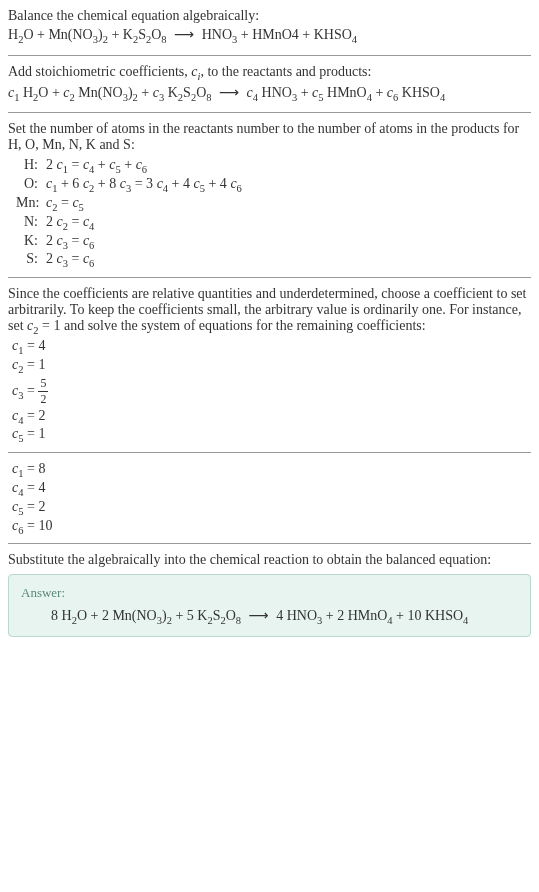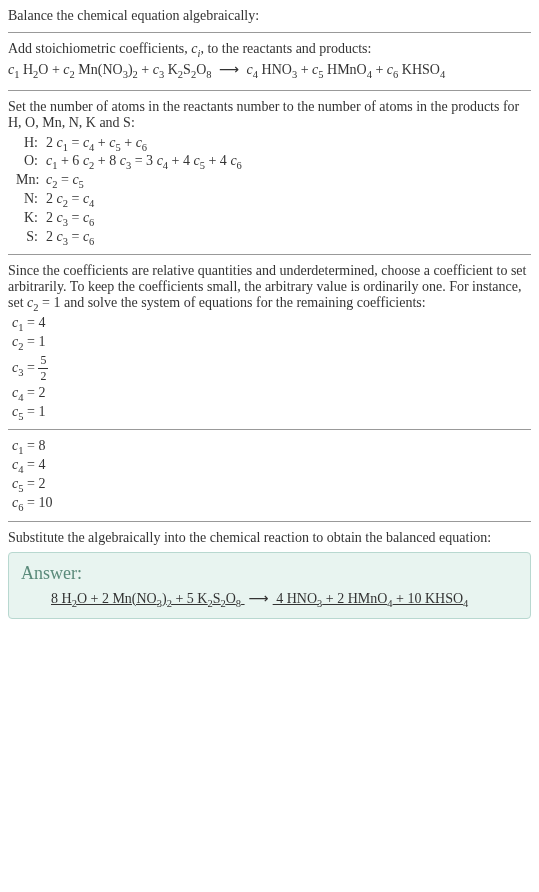--- a/index.html
+++ b/index.html
@@ -70,37 +70,39 @@
     }
     .answer-box {
       background: #e8f4f0;
       border: 1px solid #b8d8d0;
       border-radius: 4px;
       padding: 10px 12px;
       margin-top: 6px;
     }
     .answer-label {
       color: #5a8a7a;
-      font-size: 18px;
+      font-size: 13px;
       margin-bottom: 6px;
     }
     .answer-eq {
       padding-left: 30px;
-      text-decoration: underline;
     }
     .arrow {
       display: inline-block;
       margin: 0 4px;
     }
   </style>
 </head>
 <body>
 
 <div class="section">
   <div>Balance the chemical equation algebraically:</div>
+  <div class="equation">
+    H<sub>2</sub>O + Mn(NO<sub>3</sub>)<sub>2</sub> + K<sub>2</sub>S<sub>2</sub>O<sub>8</sub> <span class="arrow">⟶</span> HNO<sub>3</sub> + HMnO4 + KHSO<sub>4</sub>
+  </div>
 </div>
 
 <hr>
 
 <div class="section">
   <div>Add stoichiometric coefficients, <span class="italic">c<sub>i</sub></span>, to the reactants and products:</div>
   <div class="equation">
     <span class="italic">c</span><sub>1</sub> H<sub>2</sub>O + <span class="italic">c</span><sub>2</sub> Mn(NO<sub>3</sub>)<sub>2</sub> + <span class="italic">c</span><sub>3</sub> K<sub>2</sub>S<sub>2</sub>O<sub>8</sub> <span class="arrow">⟶</span> <span class="italic">c</span><sub>4</sub> HNO<sub>3</sub> + <span class="italic">c</span><sub>5</sub> HMnO<sub>4</sub> + <span class="italic">c</span><sub>6</sub> KHSO<sub>4</sub>
   </div>
 </div>

